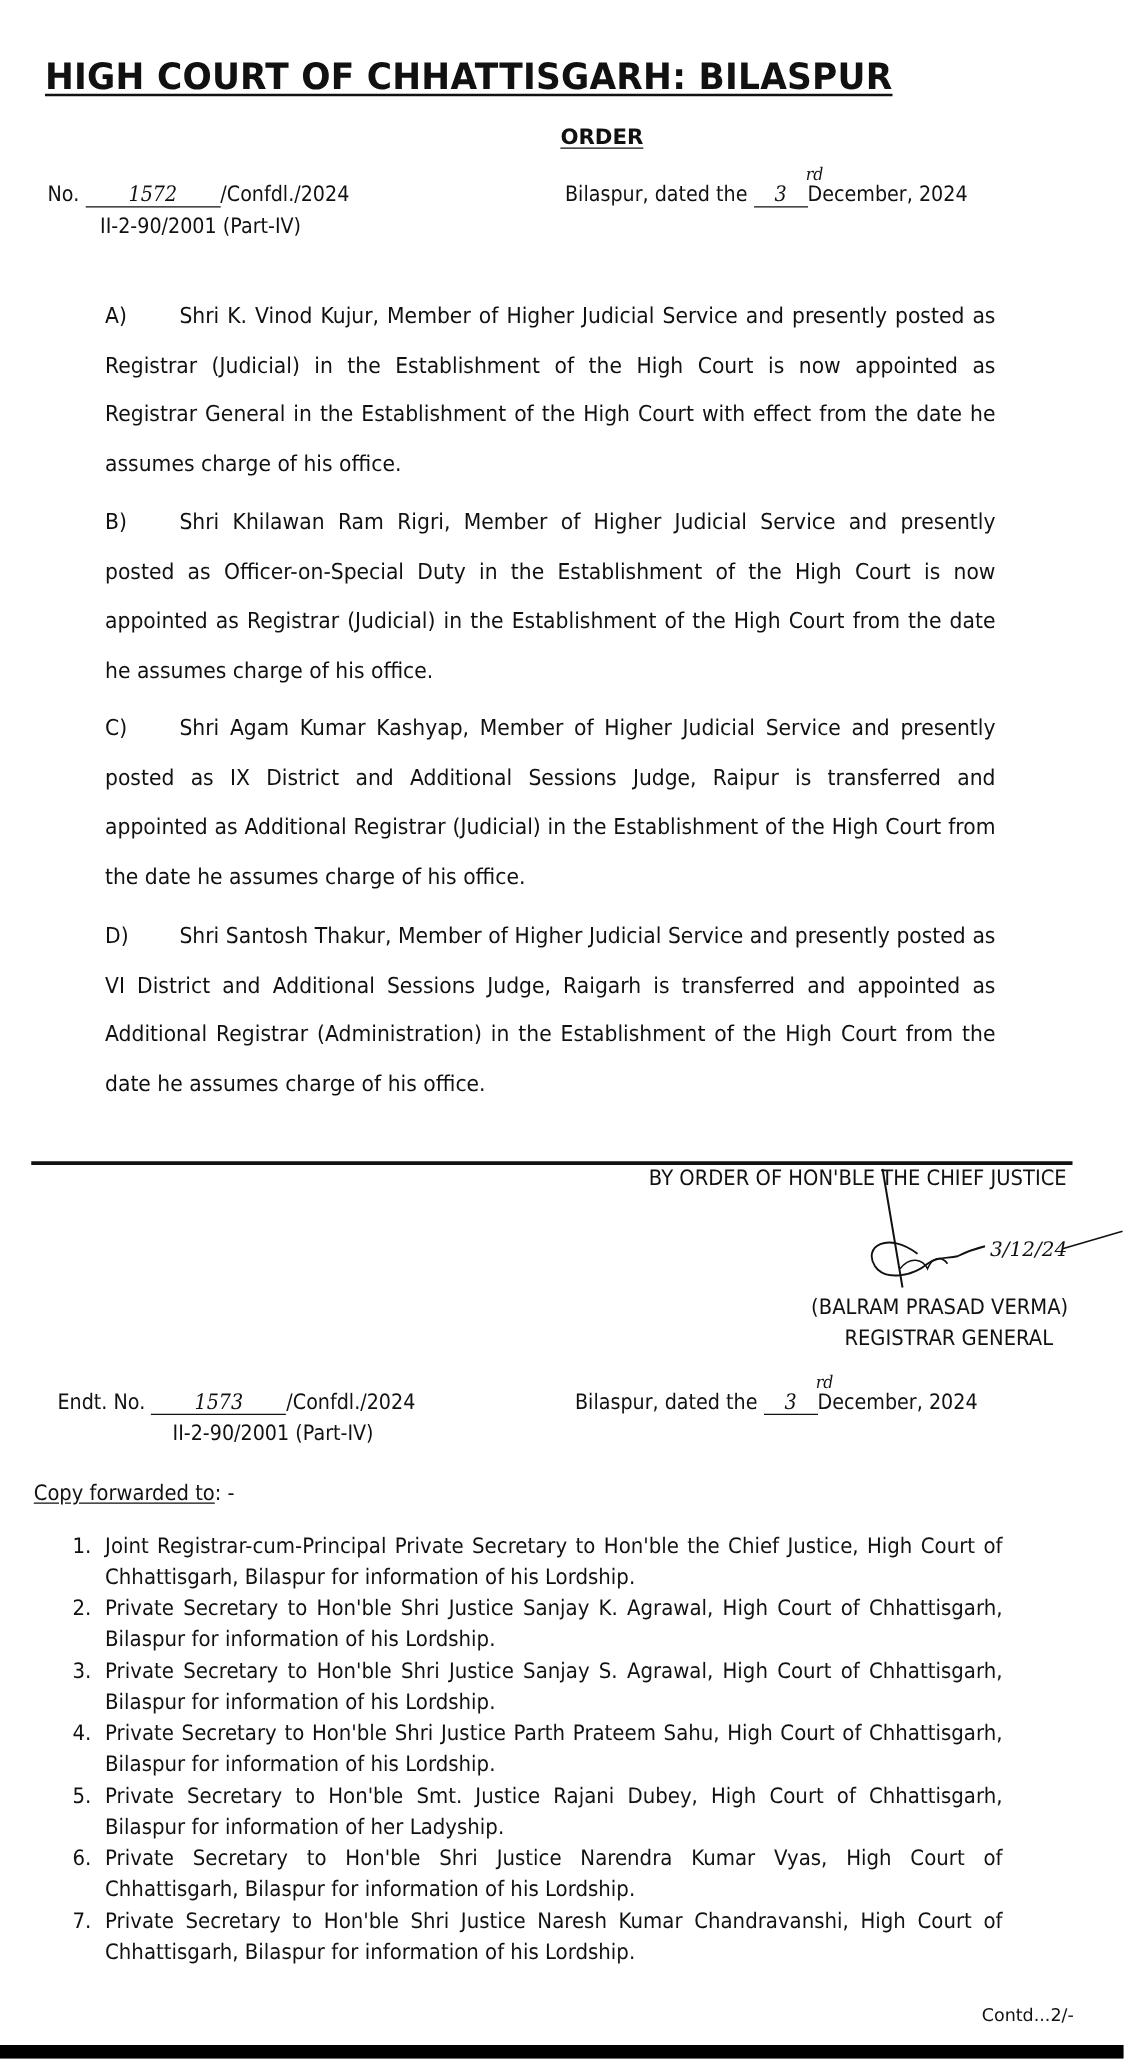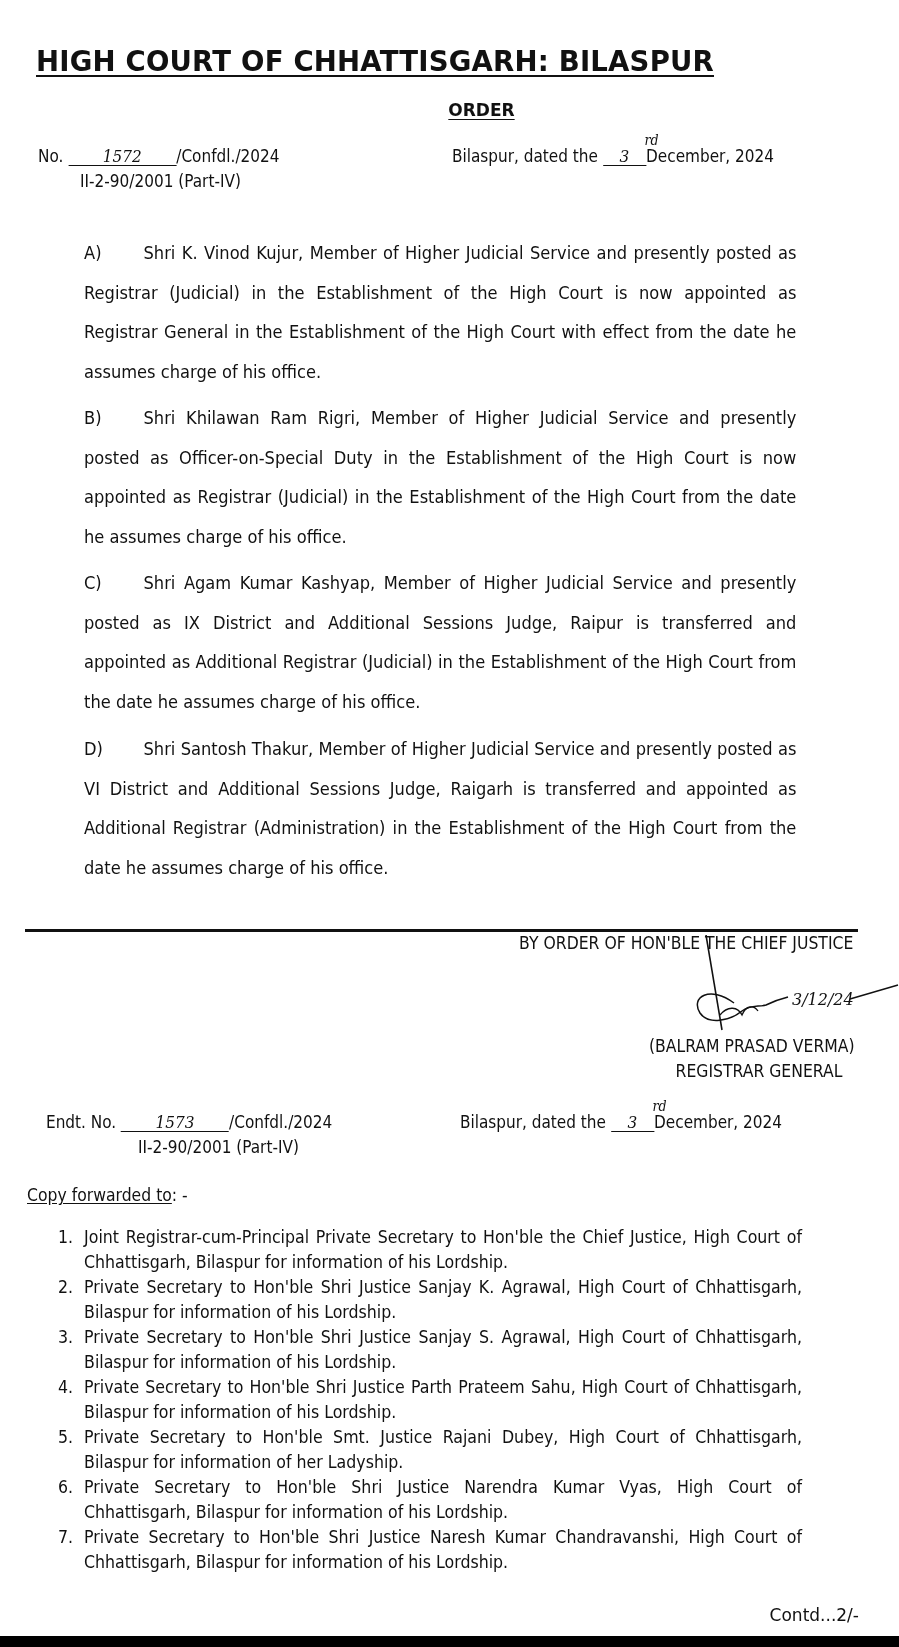--- a/index.html
+++ b/index.html
@@ -29,21 +29,21 @@
   }
   .para .lbl { display: inline-block; width: 64px; }
   .rule { left: 25px; width: 833px; top: 929px; height: 3px; background: #111; }
   .right-block { font-size: 17px; white-space: nowrap; text-align: center; transform: scaleX(0.92); transform-origin: right; }
   .copy-heading { left: 27px; top: 1185px; font-size: 17px; transform: scaleX(0.92); transform-origin: left; }
   .copy-heading u { text-underline-offset: 2px; }
   .list { left: 58px; top: 1225px; width: 800px; font-size: 17px; line-height: 25px; transform: scaleX(0.93); transform-origin: left; }
   .list-item { display: flex; text-align: justify; }
   .list-item .num { width: 28px; flex: none; }
   .list-item .txt { flex: 1; }
-  .contd { right: 40px; top: 1605px; font-size: 17px; }
+  .contd { right: 40px; top: 1605px; font-size: 14px; }
   .bottom-bar { left: 0; width: 899px; top: 1636px; height: 11px; background: #000; }
   .sig { left: 650px; top: 935px; width: 250px; height: 120px; }
 </style>
 </head>
 <body>
 
 <div class="abs title">HIGH COURT OF CHHATTISGARH: BILASPUR</div>
 <div class="abs order-heading">ORDER</div>
 
 <div class="abs ref" style="left:38px; top:146px;">

